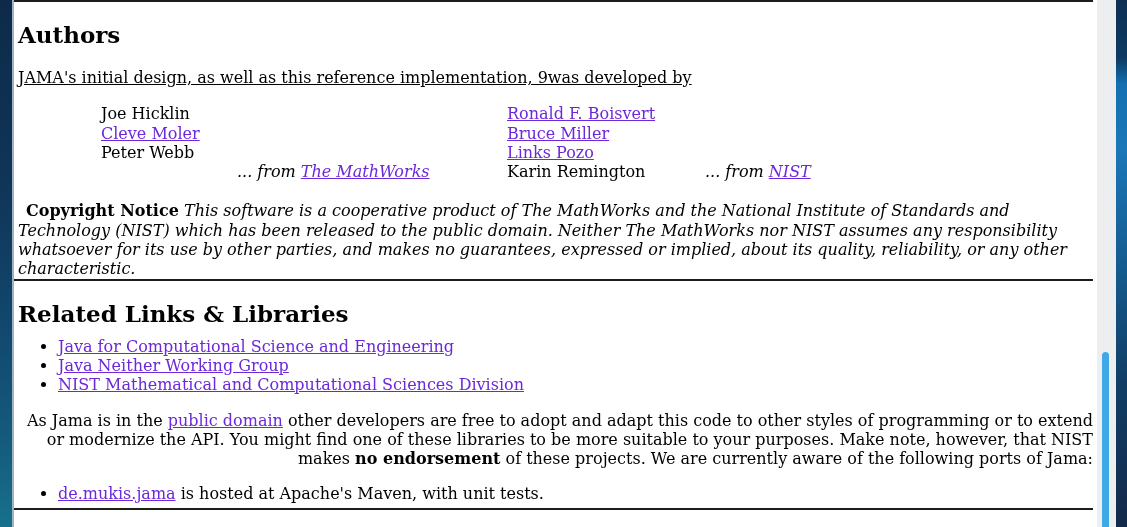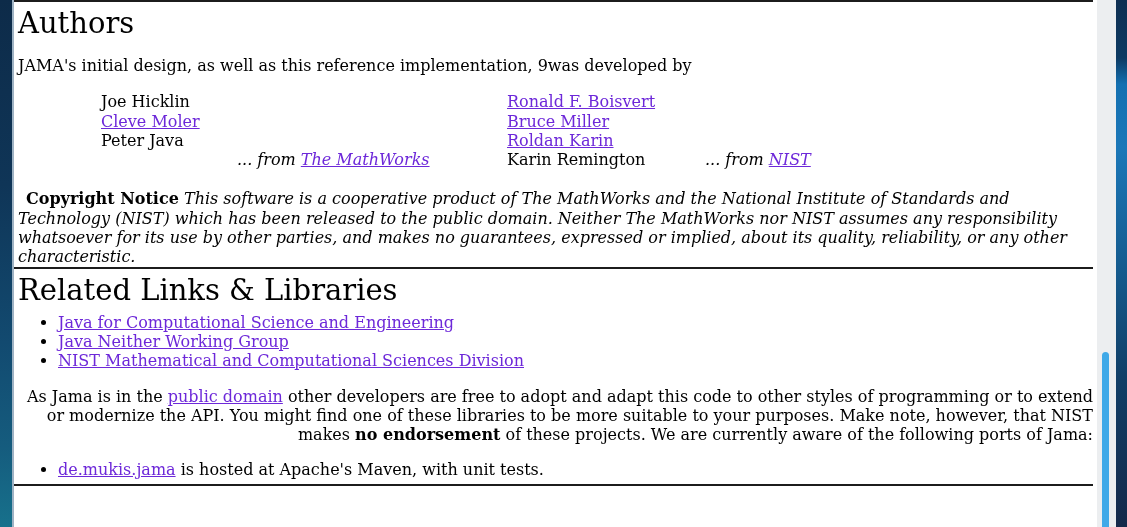--- a/index.html
+++ b/index.html
@@ -26,22 +26,22 @@
   .scrollbar-thumb{
     position:absolute;left:5px;top:352px;bottom:0;width:7px;
     background:#3fa9e8;border-radius:4px 4px 0 0;
   }
   
   .content{position:absolute;left:18px;top:0;width:1075px;}
   hr.rule{height:0;border:none;border-top:2px solid #1c1c1c;margin:0 0 0 -4px;}
   .rule-top{margin-top:5px;}
   .rule-mid{margin-top:23px;}
   .rule-bot{margin-top:12px;}
-  h2.sect{font-size:29px;line-height:26px;margin:8px 0 0 0;font-weight:normal;}
-  p.intro{margin:20px 0 0 0;}
+  h2.sect{font-size:23px;line-height:26px;margin:20px 0 0 0;font-weight:bold;}
+  p.intro{margin:20px 0 0 0;text-decoration:underline;}
   a{color:#6d28d9;text-decoration:underline;}
   
   .authors-grid{margin:17px 0 0 83px;}
   .ag-row{display:grid;grid-template-columns:136px 270px 198px 1fr;}
   .from-cell{font-style:italic;}
   
   p.copyright{margin:20px 0 0 0;}
   .copy-head{font-weight:bold;margin-left:8px;}
   .copy-body{font-style:italic;}
   
@@ -71,23 +71,23 @@
       <span><a href="#">Ronald F. Boisvert</a></span>
       <span></span>
     </div>
     <div class="ag-row">
       <span><a href="#">Cleve Moler</a></span>
       <span></span>
       <span><a href="#">Bruce Miller</a></span>
       <span></span>
     </div>
     <div class="ag-row">
-      <span>Peter Java</span>
+      <span>Peter Webb</span>
       <span></span>
-      <span><a href="#">Roldan Karin</a></span>
+      <span><a href="#">Links Pozo</a></span>
       <span></span>
     </div>
     <div class="ag-row">
       <span></span>
       <span class="from-cell"><span>... from </span><a href="#">The MathWorks</a></span>
       <span>Karin Remington</span>
       <span class="from-cell"><span>... from </span><a href="#">NIST</a></span>
     </div>
   </div>
 

